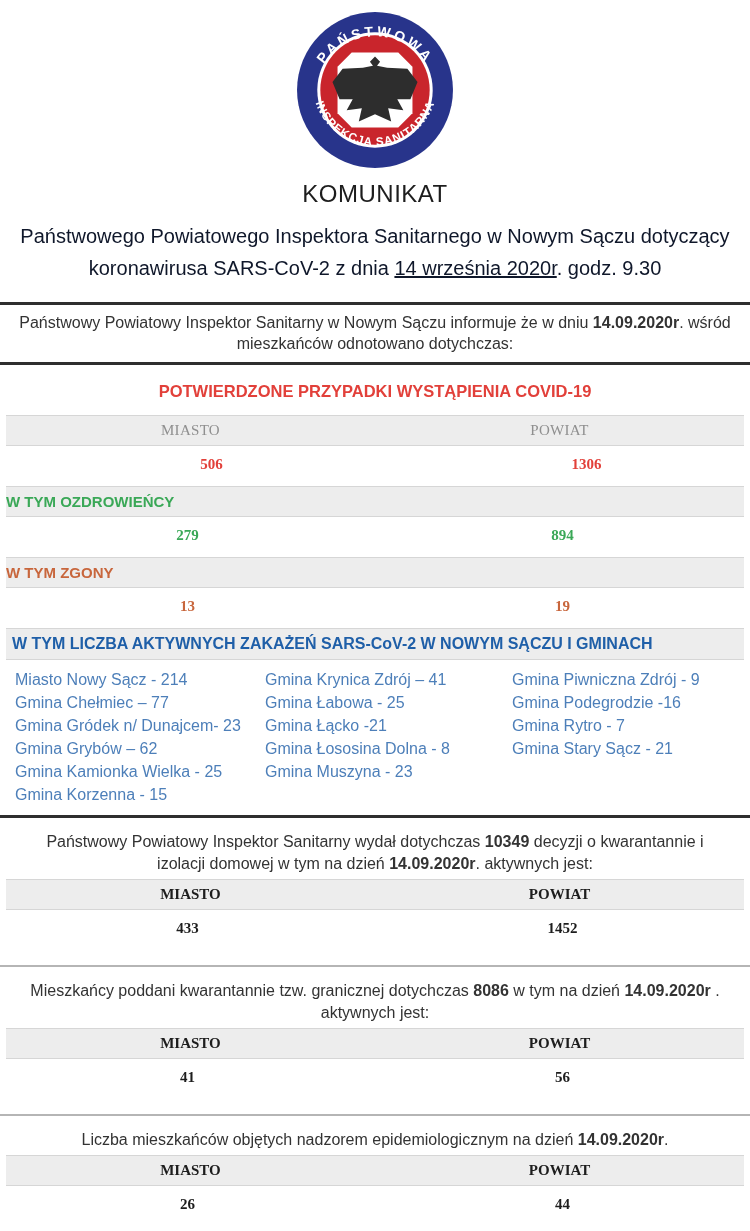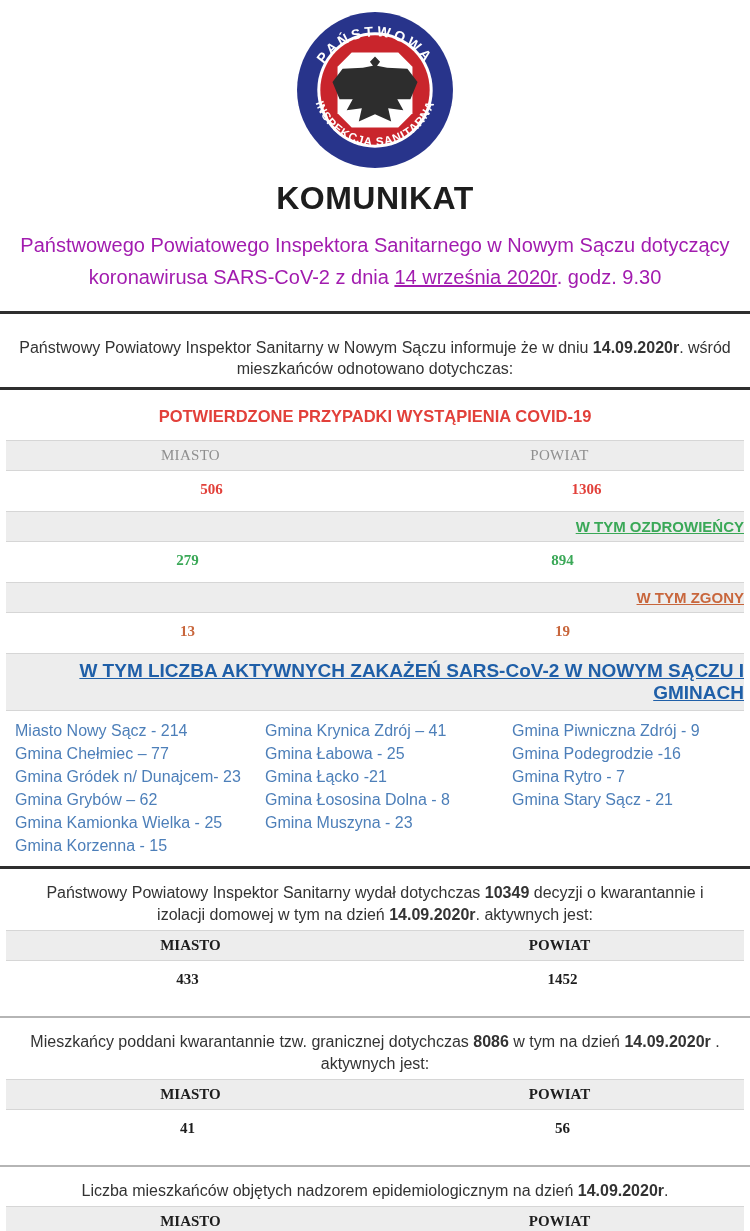--- a/index.html
+++ b/index.html
@@ -6,47 +6,47 @@
     --red:#e2403a; --green:#3aa857; --orange:#c8663c;
     --blue-heading:#1f5fa8; --blue-list:#4d7fb9;
     --band-gray:#ededed; --muted-header:#8f8f8f; --link-blue:#2a6bb5;
     --ring-navy:#28348b; --inner-red:#c9252c; --ink:#2b2b2b;
   }
   *{margin:0;padding:0;box-sizing:border-box;}
   body{width:750px;background:#ffffff;font-family:"Liberation Sans",sans-serif;color:var(--ink);}
   .page{width:750px;padding-bottom:4px;}
 
   .logo-wrap{display:flex;justify-content:center;padding-top:8px;}
-  .title{font-size:32px;font-weight:700;text-align:center;margin-top:10px;letter-spacing:.5px;color:#1d1d1d;}
-  .subtitle{font-size:20px;line-height:32px;text-align:center;margin:12px 10px 0;color:#a21caf;}
+  .title{font-size:24px;font-weight:400;text-align:center;margin-top:10px;letter-spacing:.5px;color:#1d1d1d;}
+  .subtitle{font-size:20px;line-height:32px;text-align:center;margin:12px 10px 0;color:#0f172a;}
   .subtitle .u{text-decoration:underline;}
 
   hr{border:none;margin:0;}
   hr.black{border-top:3px solid #2e2e2e;margin-top:18px;}
   hr.black.tight{margin-top:0;}
   hr.thin{border-top:2px solid #b5b5b5;}
 
-  .intro{font-size:16px;line-height:21px;text-align:center;padding:23px 14px 8px;color:#333;}
+  .intro{font-size:16px;line-height:21px;text-align:center;padding:7px 14px 8px;color:#333;}
   .red-heading{color:var(--red);font-size:16.5px;font-weight:700;text-align:center;margin:17px 0 14px;}
 
   .band{background:var(--band-gray);border-top:1px solid #d6d6d6;border-bottom:1px solid #d6d6d6;
         padding:6px 0;font-size:15px;margin:0 6px;}
   .two-col{display:flex;}
   .two-col .col{flex:1;text-align:center;font-family:Liberation Serif, serif;}
   .muted .col{color:var(--muted-header);font-weight:400;letter-spacing:.3px;}
   .bold-head .col{color:#1d1d1d;font-weight:700;}
   .vals{padding:10px 0 13px;font-size:15px;font-weight:700;}
   .vals.red .col{color:var(--red);padding-left:48px;}
   .vals.green .col{color:var(--green);}
   .vals.orange .col{color:var(--orange);}
   .vals.black .col{color:#1d1d1d;}
-  .band.label{text-align:right;font-weight:700;text-decoration:underline;}
+  .band.label{text-align:left;font-weight:700;}
   .band.label.green{color:var(--green);}
   .band.label.orange{color:var(--orange);}
-  .band.label.blue{color:var(--blue-heading);font-size:19px;}
+  .band.label.blue{color:var(--blue-heading);font-size:16px;padding-left:6px;}
 
   .gmina-grid{display:grid;grid-template-columns:250px 247px 1fr;column-gap:0;
               padding:8px 16px 9px 15px;font-size:16px;line-height:23px;color:var(--blue-list);}
   .gmina-grid .gcol div{white-space:nowrap;}
 
   .sec-text{font-size:16px;line-height:22px;text-align:center;padding:13px 24px 4px;color:#333;}
   .sec-gap{height:15px;}
 
   .ring-text{fill:#ffffff;font-family:"Liberation Sans",sans-serif;font-weight:700;}
 </style>

